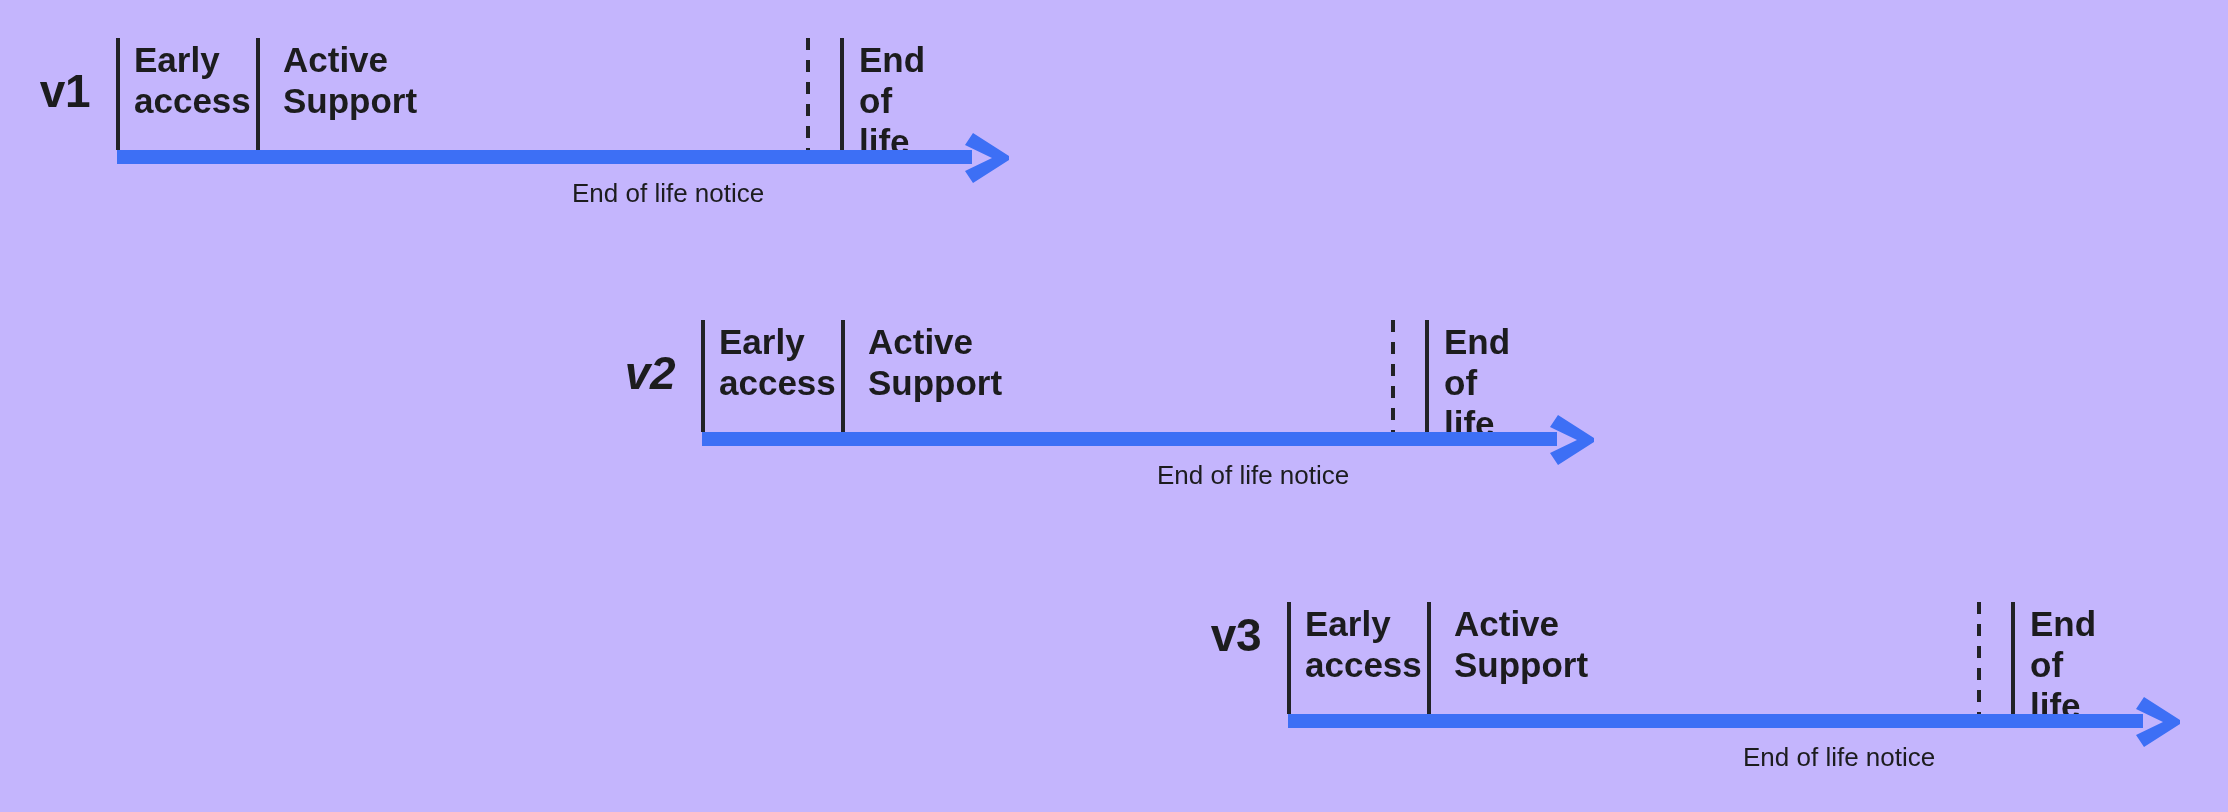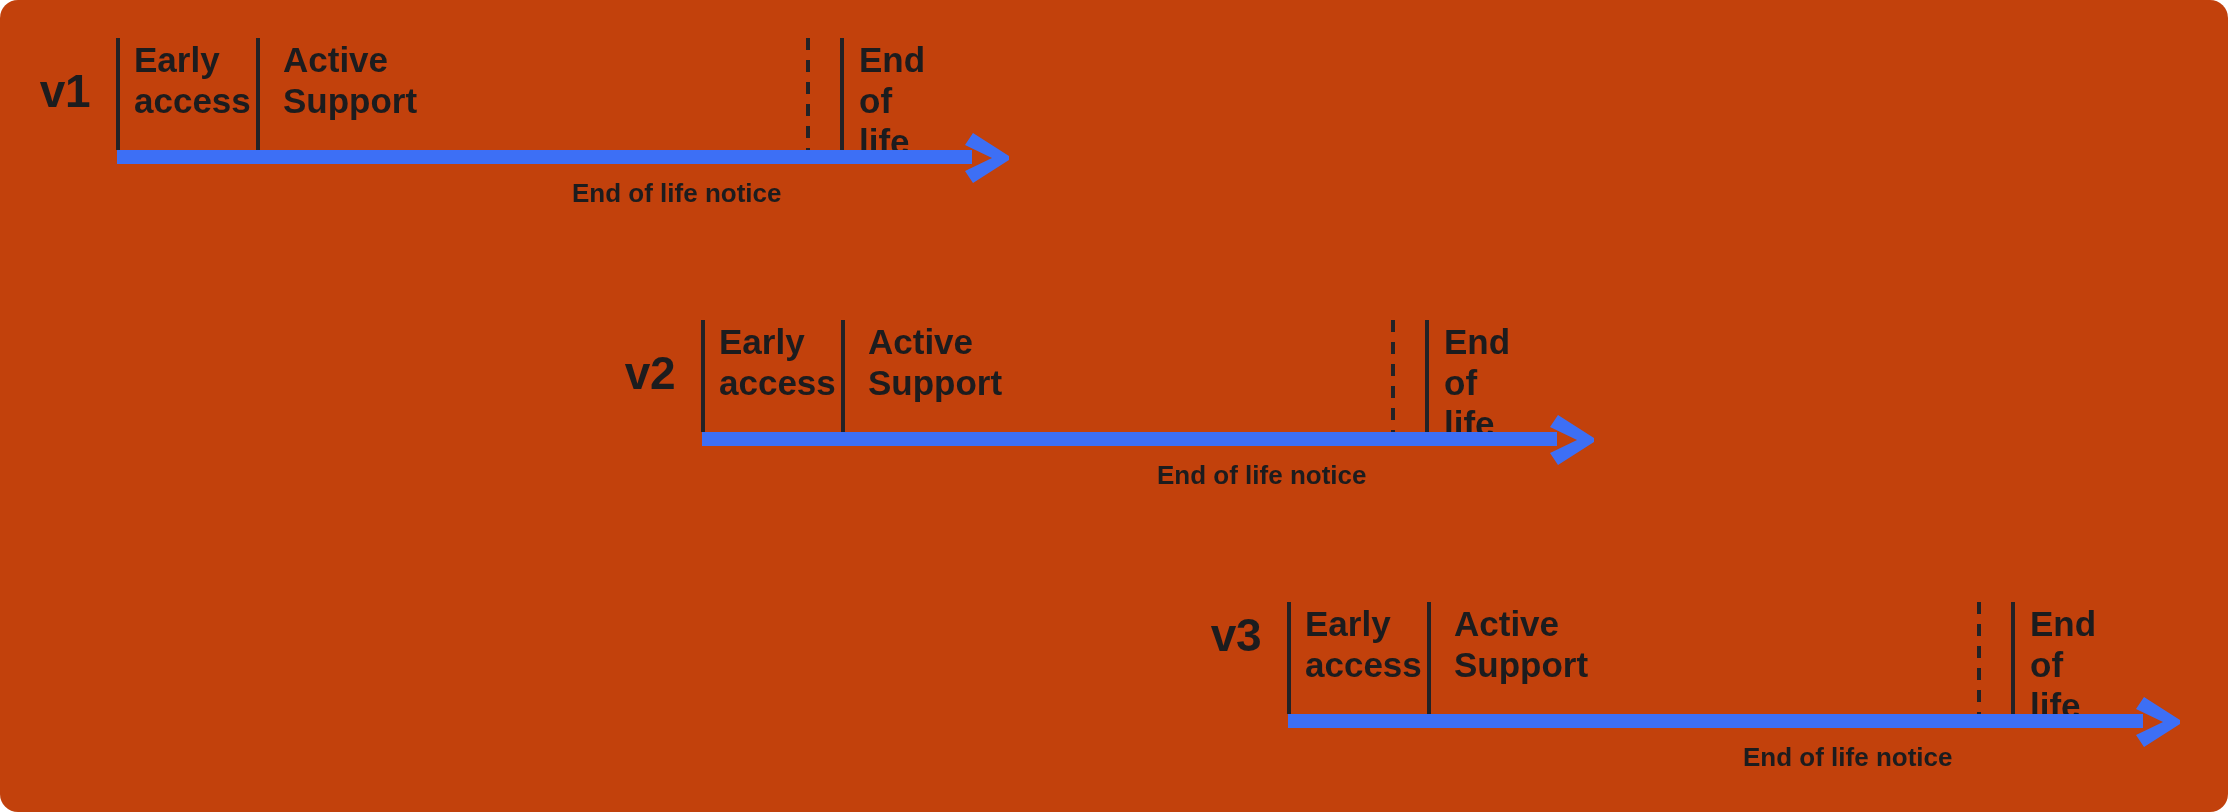--- a/index.html
+++ b/index.html
@@ -58,21 +58,21 @@
     font-size: 35px;
     font-weight: 700;
     color: #1c1c1e;
     line-height: 1.17;
     white-space: pre-line;
   }
   
   .notice-label {
     position: absolute;
     font-size: 26px;
-    font-weight: 700;
+    font-weight: 400;
     color: #1c1c1e;
     line-height: 1.17;
     white-space: nowrap;
   }
   
   .bar {
     position: absolute;
     height: 14px;
     background: #3d6ff5;
   }
@@ -80,41 +80,41 @@
   .arrow-head {
     position: absolute;
   }
   .arrow-head svg {
     display: block;
   }
 </style>
 </head>
 <body>
 
-<div id="diagram" style="width: 2228px; height: 812px; background: #c2410c; border-radius: 18px;">
+<div id="diagram" style="width: 2228px; height: 812px; background: #c4b5fd;">
     <div class="timeline-row">
       <div class="version-label" style="left: 20px; top: 68px; width: 70px; color: rgb(28, 28, 30);">v1</div>
       <div class="divider" style="left: 116px; top: 38px; height: 112px; background: rgb(34, 34, 38);"></div>
       <div class="divider" style="left: 256px; top: 38px; height: 112px; background: rgb(34, 34, 38);"></div>
       <div class="divider" style="left: 840px; top: 38px; height: 112px; background: rgb(34, 34, 38);"></div>
       <div class="divider-dashed" style="left: 806px; top: 38px; height: 112px;"></div>
       <div class="phase-label" style="left: 134px; top: 40px; color: rgb(28, 28, 30);">Early
 access</div>
       <div class="phase-label" style="left: 283px; top: 40px; color: rgb(28, 28, 30);">Active Support</div>
       <div class="phase-label" style="left: 859px; top: 40px; color: rgb(28, 28, 30);">End of life</div>
       <div class="bar" style="left: 117px; top: 150px; width: 855px; background: rgb(61, 111, 245);"></div>
       <div class="arrow-head" style="left: 965px; top: 133px;">
         <svg width="52" height="50" viewBox="0 0 52 50" xmlns="http://www.w3.org/2000/svg">
           <path d="M 8 0 L 44 23 L 44 27 L 8 50 L 0 38 L 27 25 L 0 12 Z" fill="#3d6ff5"></path>
         </svg>
       </div>
       <div class="notice-label" style="left: 572px; top: 178px; color: rgb(28, 28, 30);">End of life notice</div>
     </div>
     <div class="timeline-row">
-      <div class="version-label" style="left: 605px; top: 350px; width: 70px; color: rgb(28, 28, 30);">v2</div>
+      <div class="version-label" style="left: 605px; top: 350px; width: 70px; color: rgb(28, 28, 30); font-style: italic;">v2</div>
       <div class="divider" style="left: 701px; top: 320px; height: 112px; background: rgb(34, 34, 38);"></div>
       <div class="divider" style="left: 841px; top: 320px; height: 112px; background: rgb(34, 34, 38);"></div>
       <div class="divider" style="left: 1425px; top: 320px; height: 112px; background: rgb(34, 34, 38);"></div>
       <div class="divider-dashed" style="left: 1391px; top: 320px; height: 112px;"></div>
       <div class="phase-label" style="left: 719px; top: 322px; color: rgb(28, 28, 30);">Early
 access</div>
       <div class="phase-label" style="left: 868px; top: 322px; color: rgb(28, 28, 30);">Active Support</div>
       <div class="phase-label" style="left: 1444px; top: 322px; color: rgb(28, 28, 30);">End of life</div>
       <div class="bar" style="left: 702px; top: 432px; width: 855px; background: rgb(61, 111, 245);"></div>
       <div class="arrow-head" style="left: 1550px; top: 415px;">

